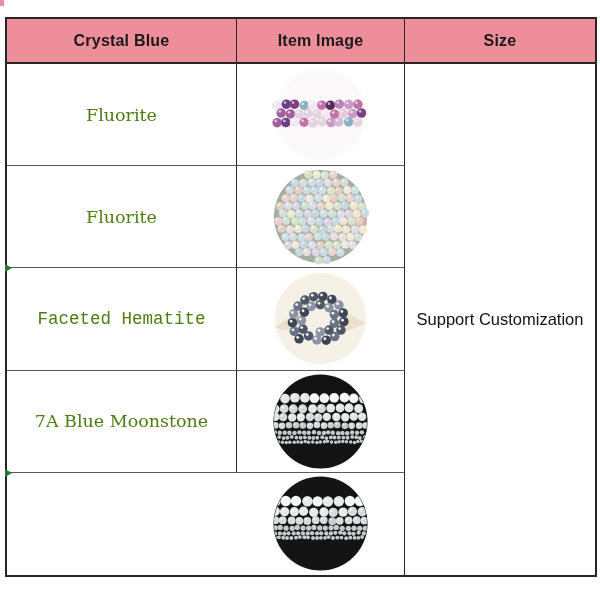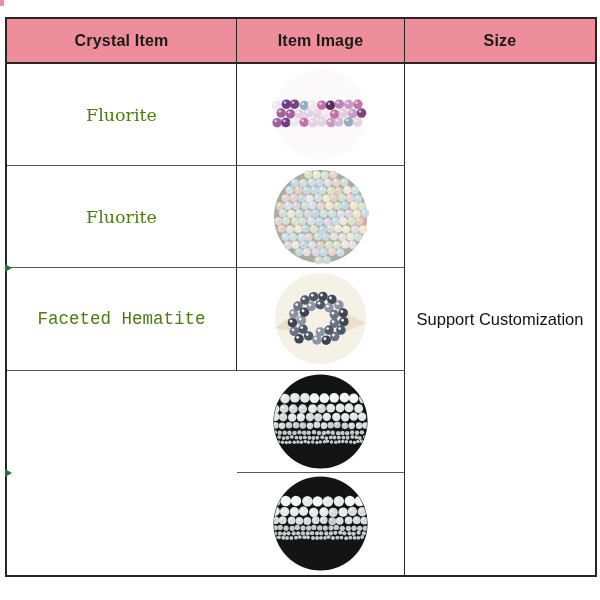--- a/index.html
+++ b/index.html
@@ -30,21 +30,21 @@
   .green-tri{position:absolute;left:5px;width:0;height:0;
     border-left:7px solid var(--green);border-top:4px solid transparent;border-bottom:4px solid transparent;}
   svg{display:block;}
 </style>
 </head>
 <body style="--header-bg: #ee8e9a; --outer: #262626; --rowline: #5a5a5a; --green: #1f7a33;">
 
 <div class="pink-artifact"></div>
 
 <div class="grid-table" id="crystal-table">
-  <div class="cell hcell c1">Crystal Item</div>
+  <div class="cell hcell c1">Crystal Blue</div>
   <div class="cell hcell c2">Item Image</div>
   <div class="cell hcell c3">Size</div>
   <div class="cell size-cell">
     <span>Support Customization</span>
   </div>
 <div class="cell name-cell" style="grid-area: 2 / 1;">
       <span>Fluorite</span>
     </div>
     <div class="cell image-cell" style="grid-area: 2 / 2;">
       <svg width="97" height="97" viewBox="0 0 100 100">
@@ -379,20 +379,23 @@
         <circle cx="64.2" cy="46.0" r="4.9" fill="#6a7385"></circle>
         <circle cx="62.8" cy="44.5" r="1.5" fill="#ffffff" opacity="0.9"></circle>
         <circle cx="64.4" cy="54.8" r="4.9" fill="#6a7385"></circle>
         <circle cx="63.0" cy="53.3" r="1.5" fill="#ffffff" opacity="0.9"></circle>
         <circle cx="58.8" cy="61.9" r="4.9" fill="#4e5766"></circle>
         <circle cx="57.4" cy="60.4" r="1.5" fill="#ffffff" opacity="0.9"></circle>
         <circle cx="49.8" cy="63.9" r="4.9" fill="#8b93a4"></circle>
         <circle cx="48.4" cy="62.4" r="1.5" fill="#ffffff" opacity="0.9"></circle>
       </svg>
     </div>
+    <div class="cell name-cell" style="grid-area: 5 / 1;">
+      <span>7A Blue Moonstone</span>
+    </div>
     <div class="cell image-cell" style="grid-area: 5 / 2;">
       <svg width="97" height="97" viewBox="0 0 100 100">
         <circle cx="50" cy="50" r="48.5" fill="#131313"></circle>
         <defs>
           <clipPath id="clip3">
             <circle cx="50" cy="50" r="48"></circle>
           </clipPath>
         </defs>
         <g clip-path="url(#clip3)">
           <circle cx="2.8" cy="25.8" r="5" fill="#e3e8e7"></circle>

